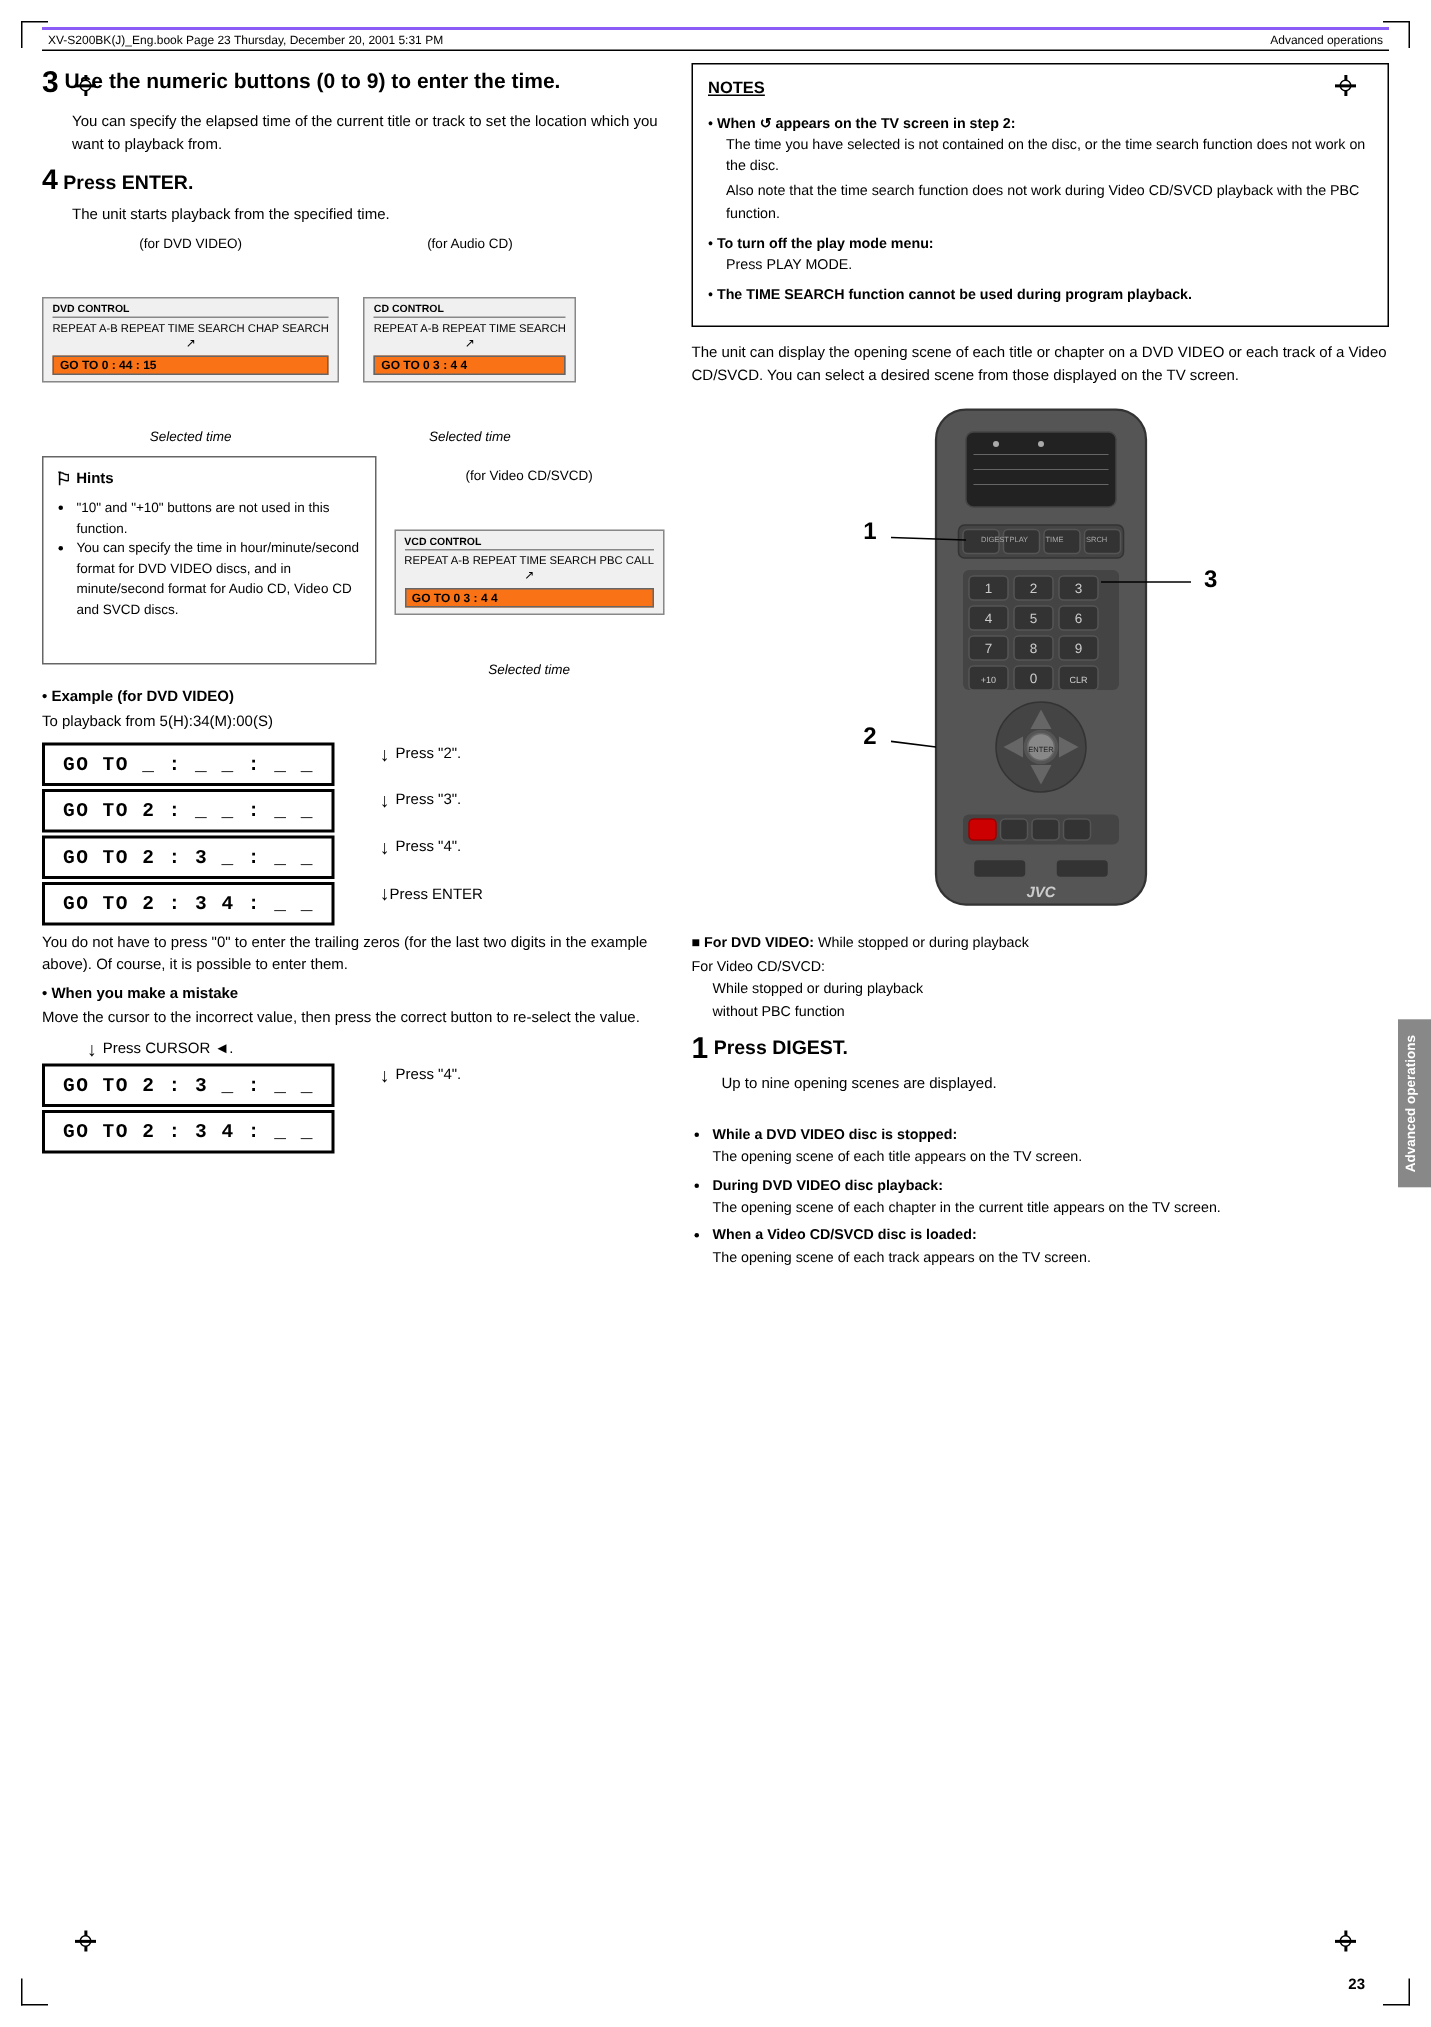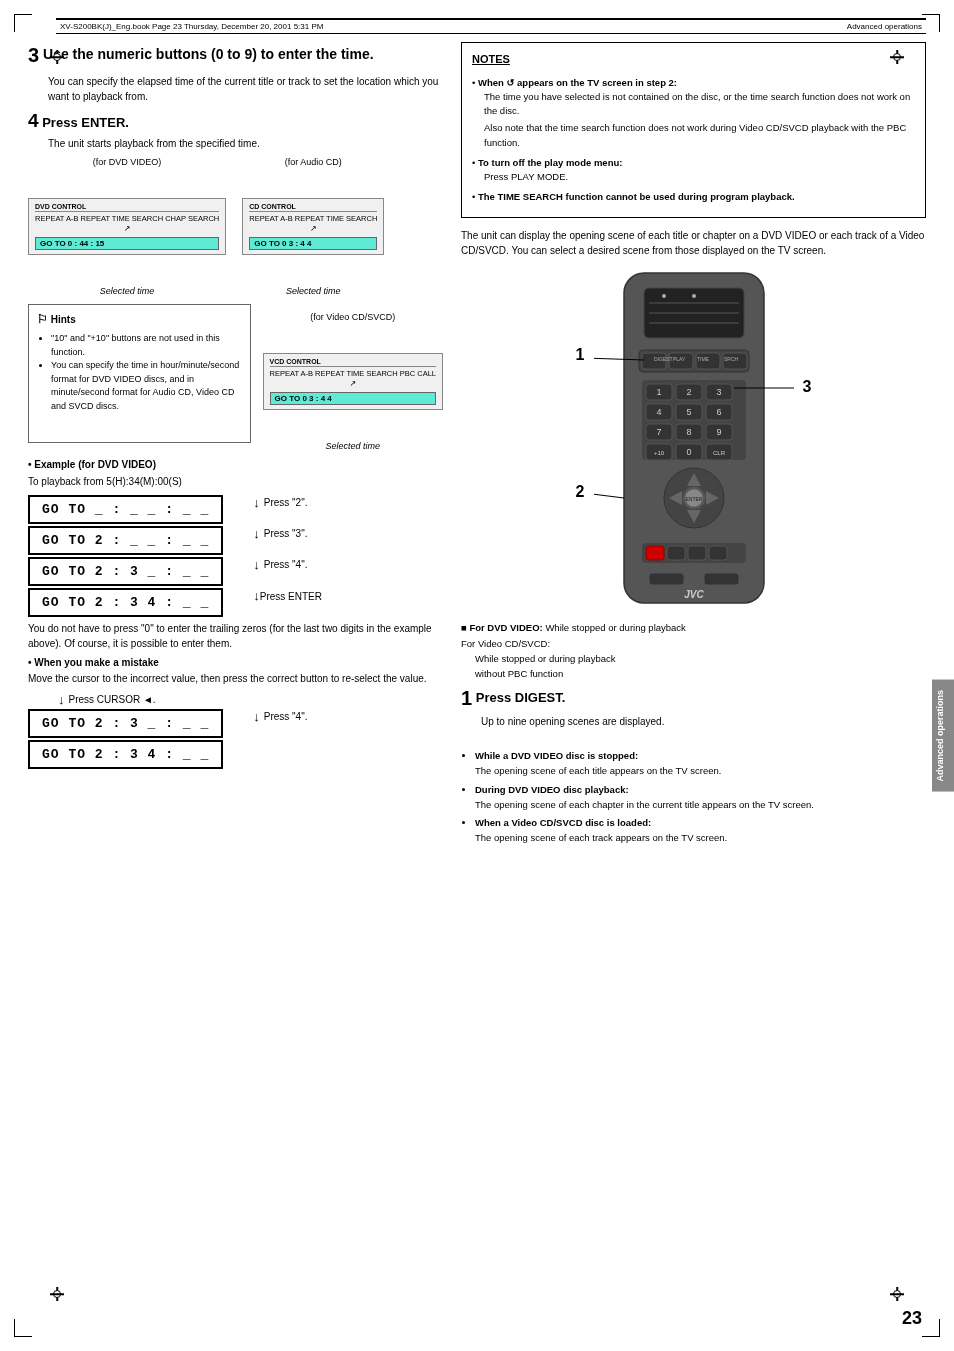--- a/index.html
+++ b/index.html
@@ -67,26 +67,25 @@
     .reg-tl { top: 50px; left: 50px; }
     .reg-tr { top: 50px; right: 50px; }
     .reg-bl { bottom: 50px; left: 50px; }
     .reg-br { bottom: 50px; right: 50px; }
 
     
     .header-bar {
       display: flex;
       justify-content: space-between;
       align-items: center;
-      border-top: 2px solid #000000;
+      border-top: 2px solid #8b5cf6;
       border-bottom: 1px solid #000;
       padding: 2px 4px;
       margin-bottom: 8px;
       font-size: 8px;
-      margin-left: 28px;
     }
 
     
     .two-col {
       display: flex;
       gap: 18px;
     }
     .left-col {
       width: 415px;
       flex-shrink: 0;
@@ -166,21 +165,21 @@
     .mini-panel .panel-row {
       font-size: 7.5px;
       display: flex;
       gap: 4px;
       white-space: nowrap;
     }
     .mini-panel .goto-line {
       margin-top: 4px;
       border: 1px solid #666;
       padding: 1px 4px;
-      background: #5eead4;
+      background: #f97316;
       font-size: 8px;
       font-weight: bold;
     }
 
     
     .hints-box {
       border: 1px solid #666;
       padding: 5px 8px;
       font-size: 9px;
       margin-bottom: 8px;
@@ -306,22 +305,22 @@
     .step-digest {
       font-size: 13px;
       font-weight: bold;
       margin-bottom: 4px;
     }
 
     
     .page-number {
       position: absolute;
       bottom: 22px;
-      right: 32px;
-      font-size: 18px;
+      right: 44px;
+      font-size: 10px;
       font-weight: bold;
     }
 
     
     .side-tab {
       position: absolute;
       right: 0;
       top: 680px;
       width: 22px;
       background: #888;

